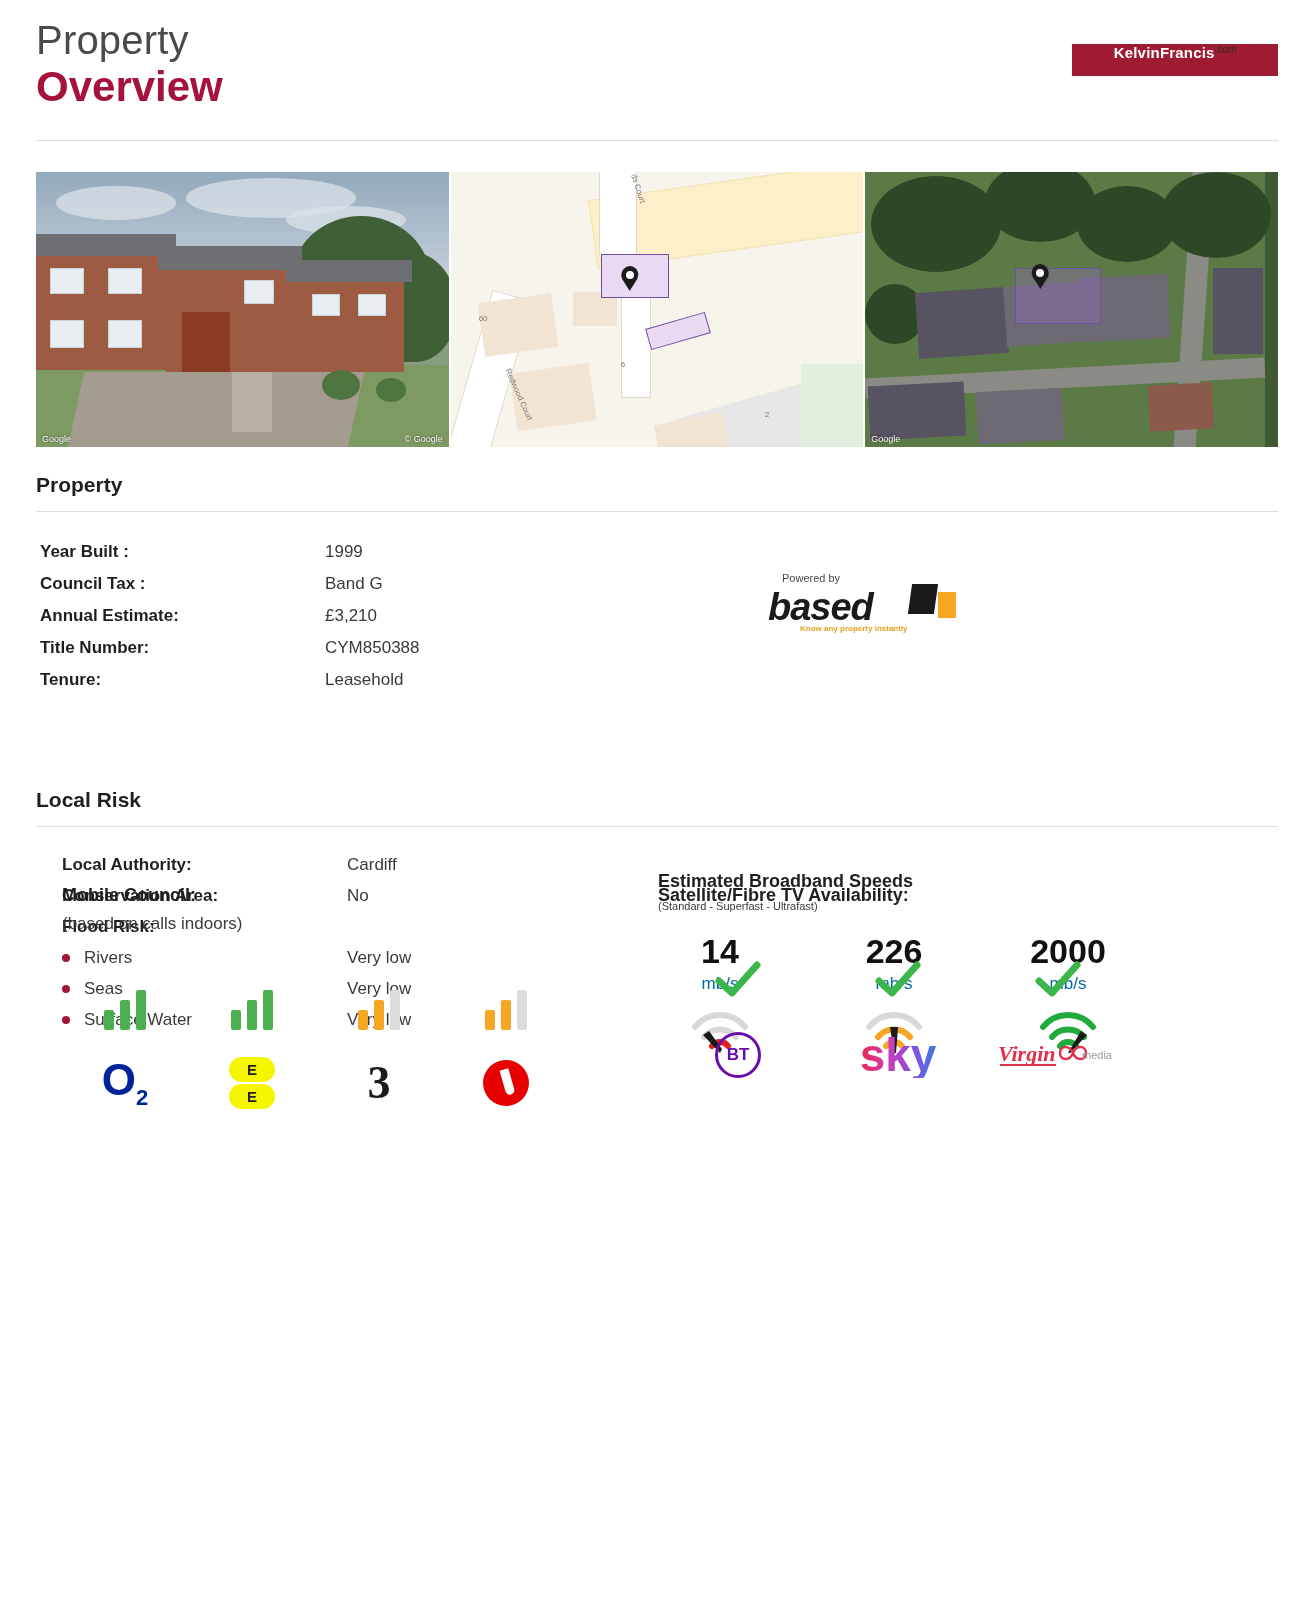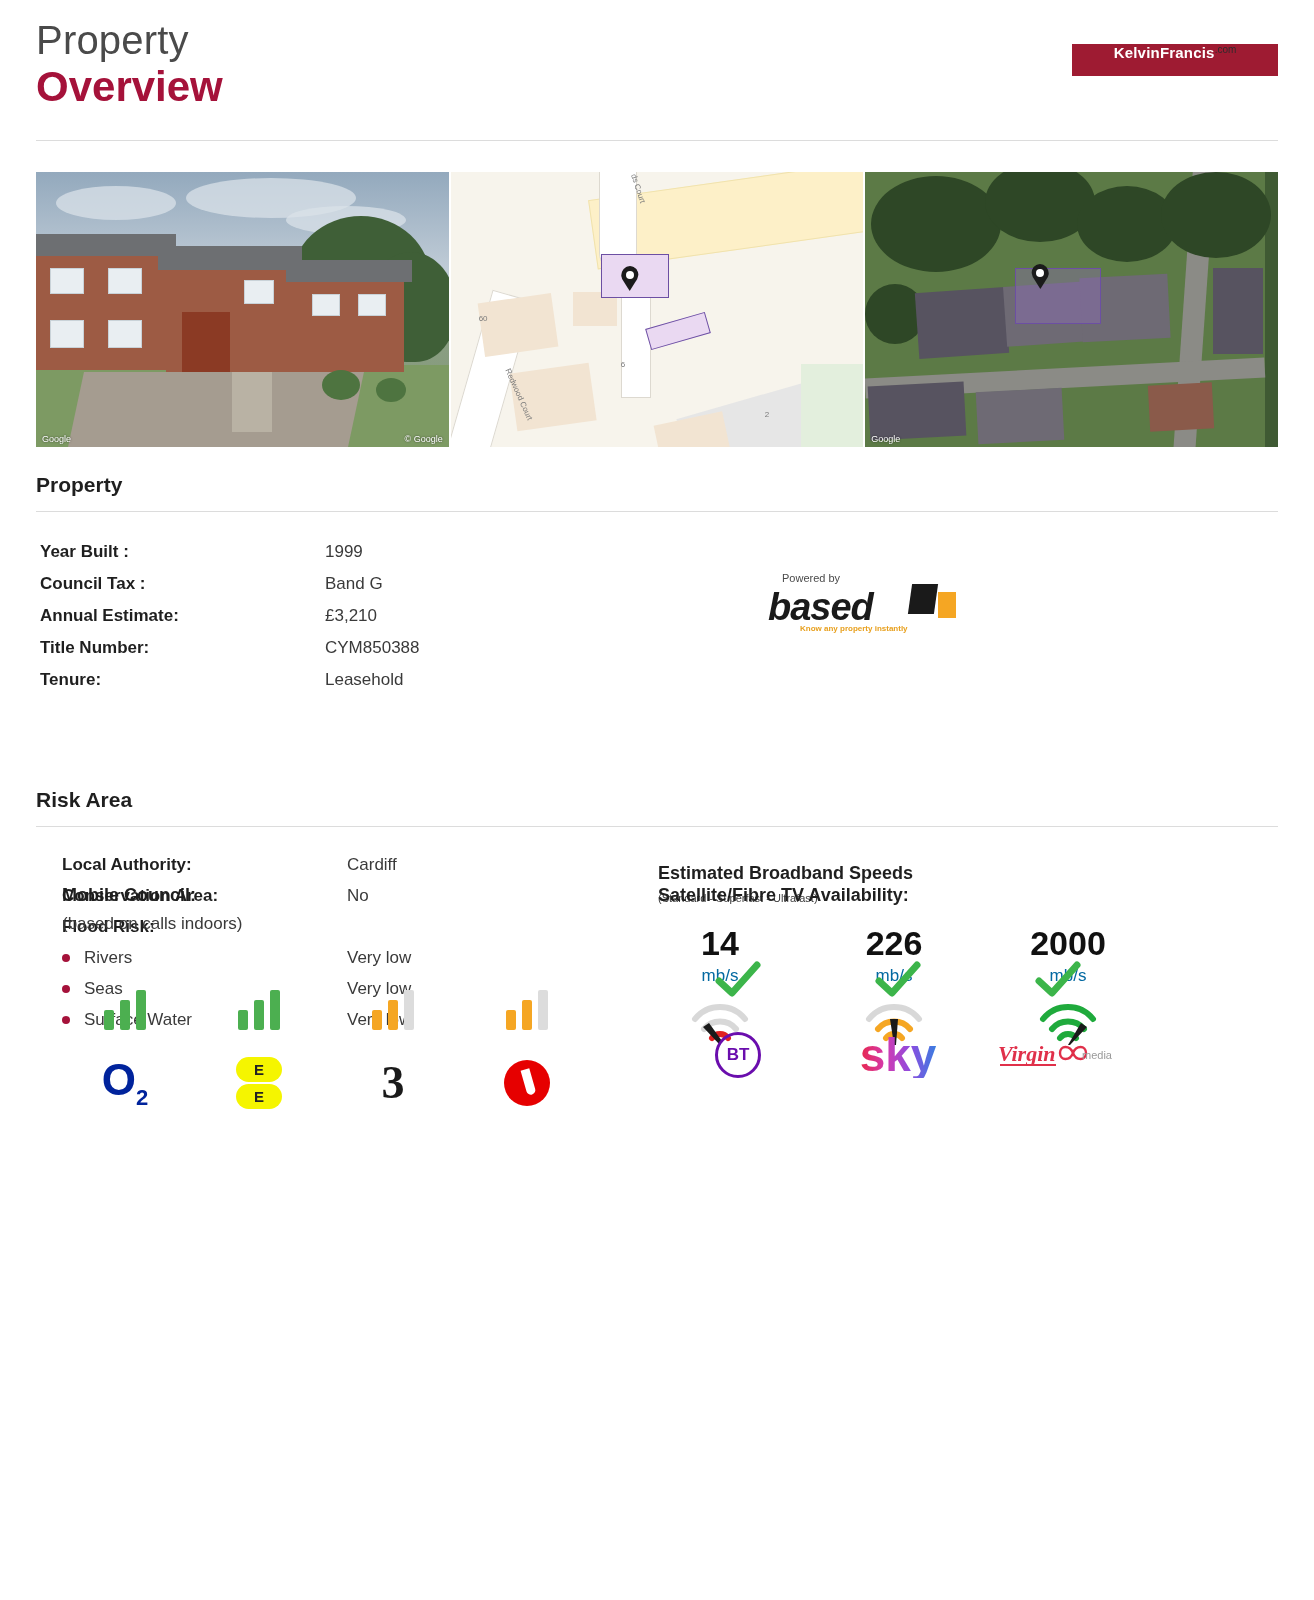--- a/index.html
+++ b/index.html
@@ -238,21 +238,21 @@
     width: 18px; height: 26px;
     background: #f5a623;
   }
 
   
   .local-body {
     position: relative;
     margin-top: 28px;
   }
   .la-left { position:absolute; left: 26px; top: 0; width: 560px; }
-  .la-right { position:absolute; left: 622px; top: 8px; width: 640px; }
+  .la-right { position:absolute; left: 622px; top: 16px; width: 640px; }
 
   .la-row { display:flex; margin-bottom: 11px; }
   .la-label {
     width: 285px;
     font-size: 17px;
     font-weight: bold;
     color:#1f1f1f;
   }
   .la-value { font-size:17px; color:#3a3a3a; }
 
@@ -283,21 +283,21 @@
   .bottom {
     position: relative;
     margin-top: 58px;
     height: 280px;
   }
   .mob-block { position:absolute; left: 26px; top: 0; width: 560px; }
   .tv-block { position:absolute; left: 622px; top: 0; width: 640px; }
   .blk-title { font-size: 18px; font-weight: bold; color:#1f1f1f; }
   .blk-sub { font-size: 17px; color:#3a3a3a; margin-top: 8px; }
 
-  .mob-row { display:flex; margin-top: 52px; gap: 8px; }
+  .mob-row { display:flex; margin-top: 52px; gap: 1px; }
   .mob-col { width: 126px; text-align:center; }
   .bars { height: 44px; display:flex; align-items:flex-end; justify-content:center; gap:6px; }
   .bar { width: 10px; border-radius: 2px; }
   .b1 { height: 20px; }
   .b2 { height: 30px; }
   .b3 { height: 40px; }
   .carrier { margin-top: 26px; height: 54px; display:flex; align-items:center; justify-content:center; }
 
   .tv-row { display:flex; margin-top: 52px; }
   .tv-col { width: 160px; text-align:center; }
@@ -477,21 +477,21 @@
 
     <div class="sprift">
       <div class="powered">Powered by</div>
       <div class="word">based</div>
       <div class="tag">Know any property instantly</div>
       <div class="blk"></div>
       <div class="org"></div>
     </div>
   </div>
 
-  <div class="section-heading">Risk Area</div>
+  <div class="section-heading">Local Risk</div>
   <div class="section-rule"></div>
 
   <div class="local-body">
 
     <div class="la-left">
       <div class="la-row">
         <div class="la-label">Local Authority:</div>
         <div class="la-value">Cardiff</div>
       </div>
       <div class="la-row">

